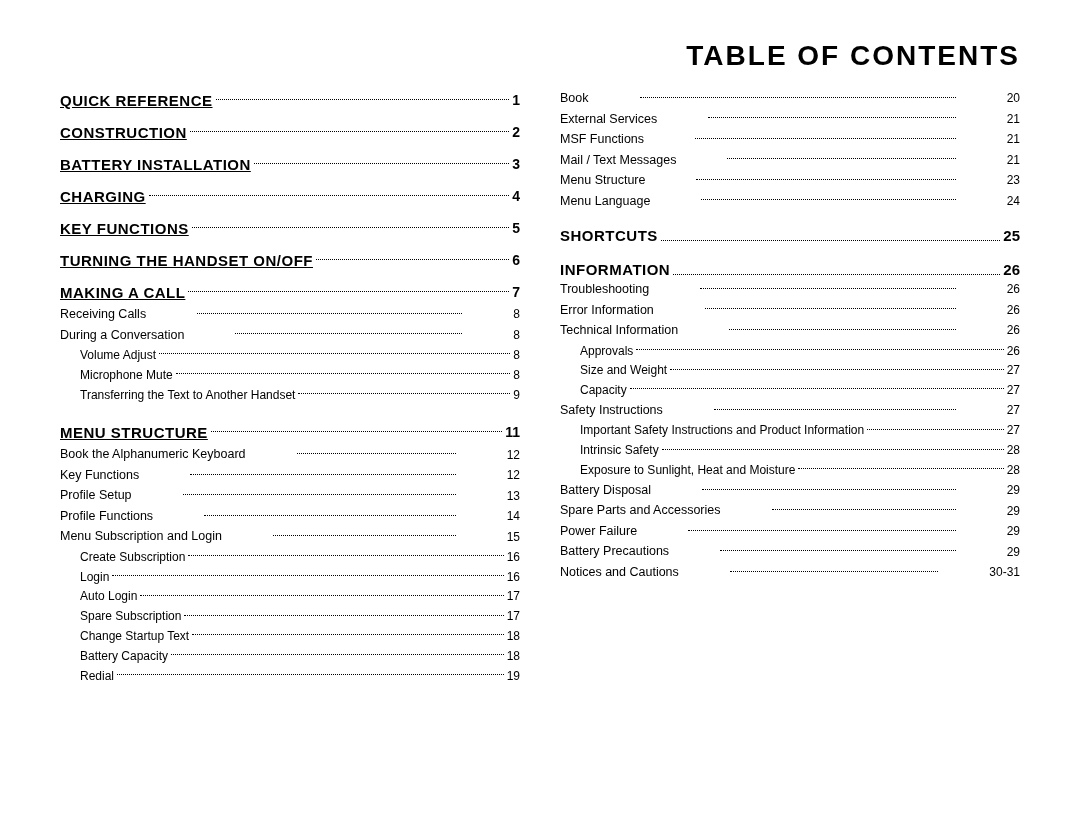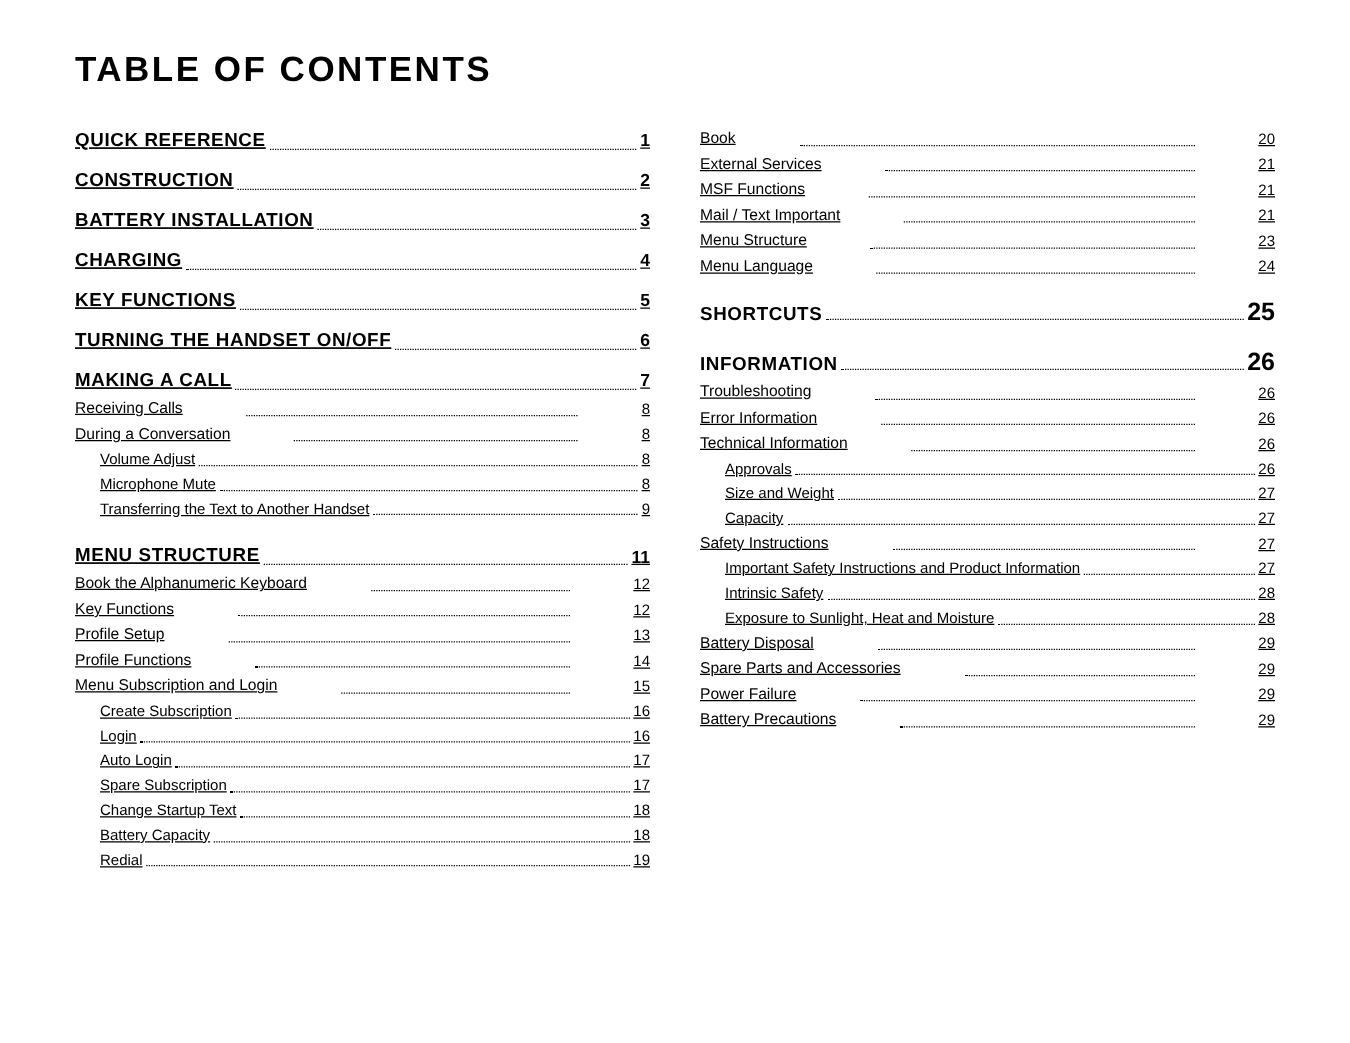--- a/index.html
+++ b/index.html
@@ -6,43 +6,42 @@
     body {
       background: #fff;
       font-family: Arial, sans-serif;
       font-size: 13px;
       color: #000;
       width: 1080px;
       min-height: 834px;
       padding: 40px 60px;
     }
     .page-title {
-      text-align: left;
+      text-align: right;
       font-size: 28px;
       font-weight: 900;
       letter-spacing: 2px;
-      margin-bottom: 30px;
+      margin-bottom: 18px;
       font-family: Arial Black, Arial, sans-serif;
     }
     .two-col {
       display: flex;
       gap: 40px;
     }
     .col-left {
       flex: 1;
     }
     .col-right {
       flex: 1;
     }
     .toc-entry {
       display: flex;
-      align-items: flex-end;
+      align-items: center;
       margin-bottom: 3px;
       line-height: 1.4;
-      text-decoration: underline;
     }
     .toc-label {
       white-space: nowrap;
       flex-shrink: 0;
     }
     .toc-dots {
       flex: 1;
       border-bottom: 1px dotted #000;
       margin: 0 3px 3px 3px;
       min-width: 10px;
@@ -90,21 +89,21 @@
       align-items: baseline;
       margin-bottom: 3px;
       margin-top: 6px;
     }
     .right-header-row .toc-dots {
       flex: 1;
       border-bottom: 1px dotted #000;
       margin: 0 3px 3px 3px;
     }
     .right-header-row .toc-page {
-      font-size: 20px;
+      font-size: 15px;
       font-weight: 900;
     }
   </style>
 </head>
 <body>
 
 <div class="page-title">TABLE OF CONTENTS</div>
 
 <div class="two-col">
   <div class="col-left" id="left-col">
@@ -252,21 +251,21 @@
         <span class="toc-label">External Services</span>
         <span class="toc-dots"></span>
         <span class="toc-page">21</span>
       </div>
       <div class="toc-entry sub1-entry">
         <span class="toc-label">MSF Functions</span>
         <span class="toc-dots"></span>
         <span class="toc-page">21</span>
       </div>
       <div class="toc-entry sub1-entry">
-        <span class="toc-label">Mail / Text Important</span>
+        <span class="toc-label">Mail / Text Messages</span>
         <span class="toc-dots"></span>
         <span class="toc-page">21</span>
       </div>
       <div class="toc-entry sub1-entry">
         <span class="toc-label">Menu Structure</span>
         <span class="toc-dots"></span>
         <span class="toc-page">23</span>
       </div>
       <div class="toc-entry sub1-entry">
         <span class="toc-label">Menu Language</span>
@@ -347,15 +346,20 @@
       </div>
       <div class="toc-entry sub1-entry">
         <span class="toc-label">Power Failure</span>
         <span class="toc-dots"></span>
         <span class="toc-page">29</span>
       </div>
       <div class="toc-entry sub1-entry">
         <span class="toc-label">Battery Precautions</span>
         <span class="toc-dots"></span>
         <span class="toc-page">29</span>
+      </div>
+      <div class="toc-entry sub1-entry">
+        <span class="toc-label">Notices and Cautions</span>
+        <span class="toc-dots"></span>
+        <span class="toc-page">30-31</span>
       </div>
     </div>
 </div>
 
 </body></html>

